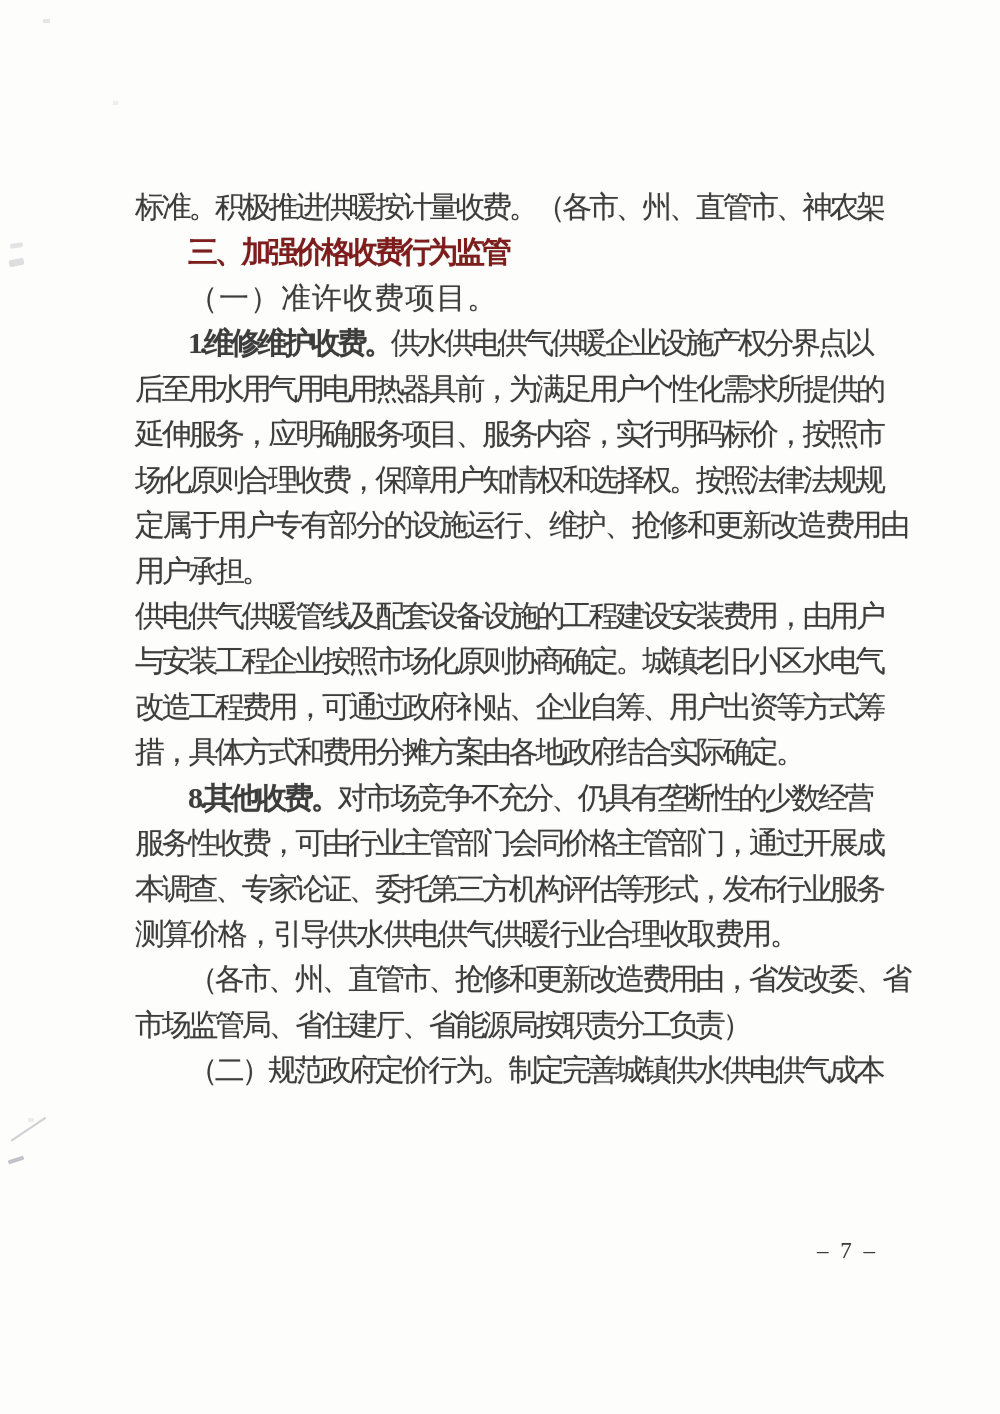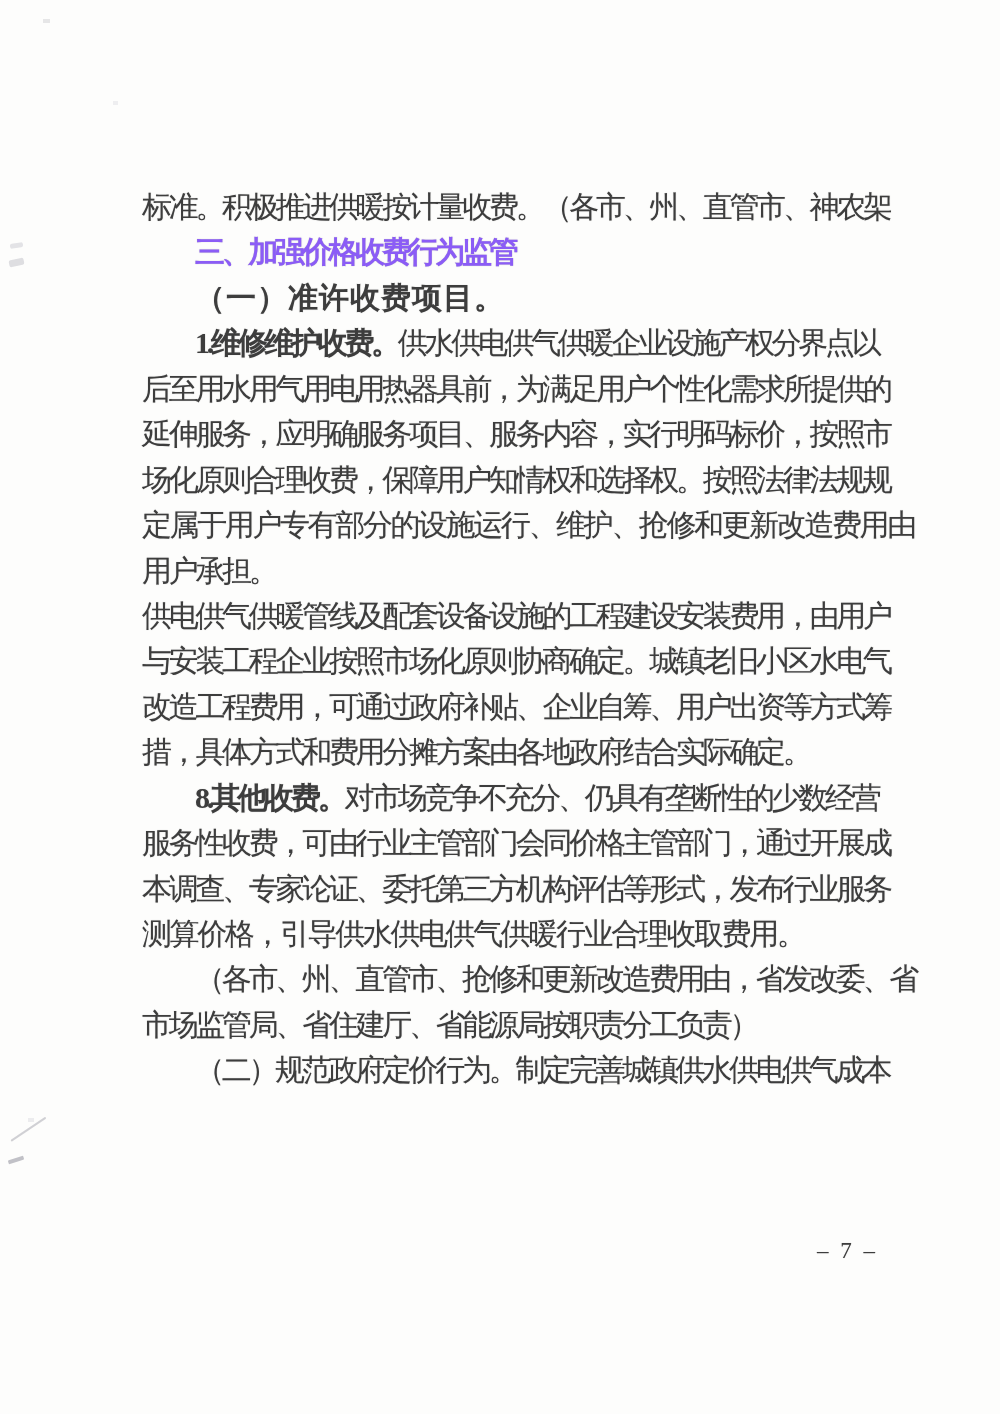--- a/index.html
+++ b/index.html
@@ -5,38 +5,38 @@
   html,body { margin:0; padding:0; }
   body {
     width:1000px; height:1414px;
     background:#fdfdfc;
     position:relative;
     overflow:hidden;
     font-family:"Liberation Serif","DejaVu Serif",serif;
   }
   .doc-body {
     position:absolute;
-    left:142px; top:184px;
+    left:135px; top:184px;
     width:752px;
   }
   .line {
     height:45.45px;
     line-height:45.45px;
     font-size:30px;
     letter-spacing:-3.3px;
     white-space:nowrap;
     color:#3d3d3d;
     text-shadow:0 0 1px rgba(80,80,80,0.38);
   }
   .line.indent { text-indent:53px; }
   .b { font-weight:700;font-family:Liberation Serif, serif; }
   .heading span {
     font-family:Liberation Serif, serif;
     font-weight:700;
-    color:#8b5cf6;
+    color:#7f1d1d;
   }
   .page-number {
     position:absolute;
     left:795px; top:1238px;
     width:105px;
     text-align:center;
     font-size:23px;
     letter-spacing:3px;
     color:#3d3d3d;
     text-shadow:0 0 1px rgba(80,80,80,0.3);
@@ -57,21 +57,21 @@
 <div class="artifact a2"></div>
 <div class="artifact a3"></div>
 <div class="artifact a4"></div>
 <div class="artifact a5"></div>
 <div class="artifact a6"></div>
 <div class="artifact a7"></div>
 
 <div class="doc-body">
     <div class="line"><span>标准。积极推进供暖按计量收费。（各市、州、直管市、神农架</span></div>
     <div class="line indent heading"><span class="b">三、加强价格收费行为监管</span></div>
-    <div class="line indent" style="letter-spacing: 1px; font-weight: bold;"><span>（一）准许收费项目。</span></div>
+    <div class="line indent" style="letter-spacing: 1px;"><span>（一）准许收费项目。</span></div>
     <div class="line indent"><span class="b">1.维修维护收费。</span><span>供水供电供气供暖企业设施产权分界点以</span></div>
     <div class="line"><span>后至用水用气用电用热器具前，为满足用户个性化需求所提供的</span></div>
     <div class="line"><span>延伸服务，应明确服务项目、服务内容，实行明码标价，按照市</span></div>
     <div class="line"><span>场化原则合理收费，保障用户知情权和选择权。按照法律法规规</span></div>
     <div class="line" style="letter-spacing: -2.4px;"><span>定属于用户专有部分的设施运行、维护、抢修和更新改造费用由</span></div>
     <div class="line"><span>用户承担。</span></div>
     <div class="line"><span>供电供气供暖管线及配套设备设施的工程建设安装费用，由用户</span></div>
     <div class="line"><span>与安装工程企业按照市场化原则协商确定。城镇老旧小区水电气</span></div>
     <div class="line"><span>改造工程费用，可通过政府补贴、企业自筹、用户出资等方式筹</span></div>
     <div class="line"><span>措，具体方式和费用分摊方案由各地政府结合实际确定。</span></div>

